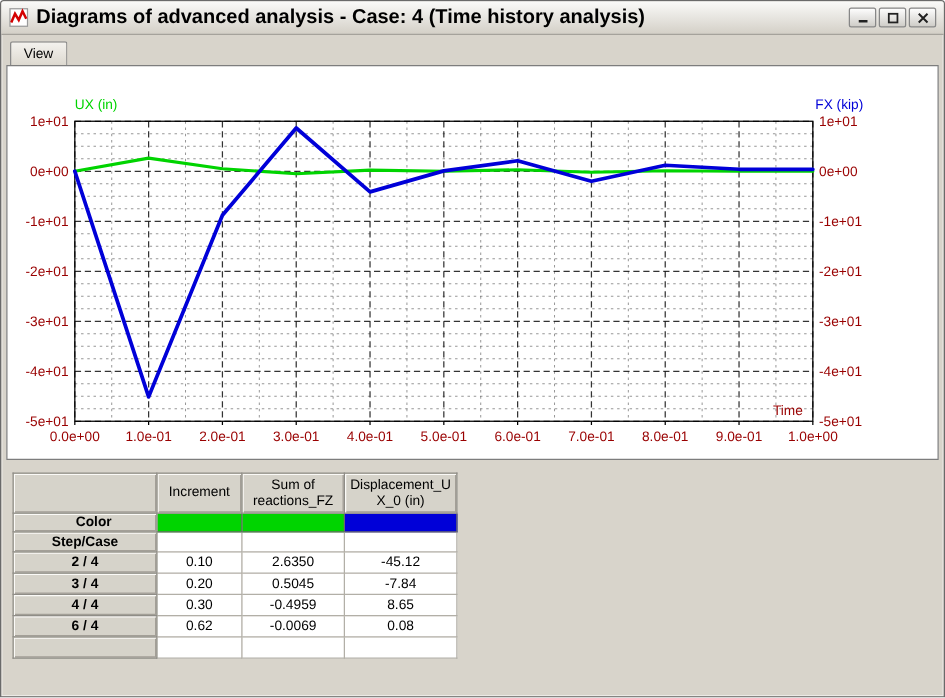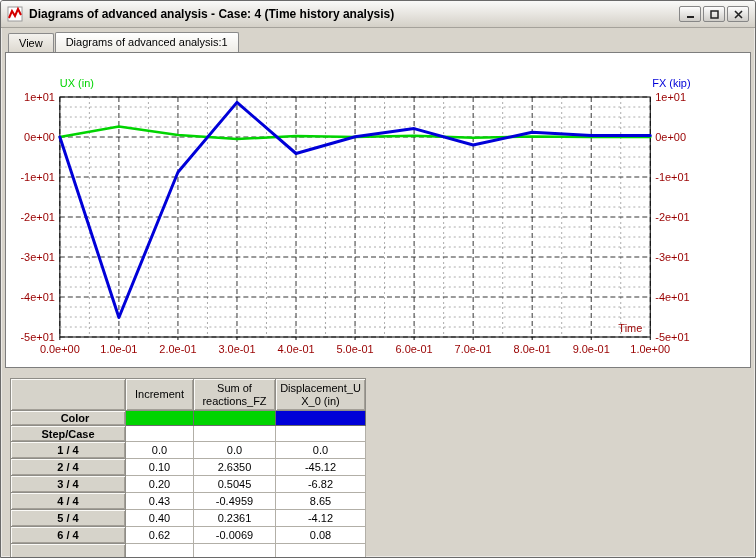--- a/index.html
+++ b/index.html
@@ -13,21 +13,21 @@
   }
 
   
   .titlebar {
     height:27px; display:flex; align-items:center; padding:0 6px;
     background:linear-gradient(#fafaf9,#d4d0c7);
     border-bottom:1px solid #a5a29b;
   }
   .win-icon { width:16px; height:16px; flex:0 0 auto; }
   .titlebar .title {
-    font-size:12px; font-weight:bold; color:#000;
+    font-size:16px; font-weight:bold; color:#000;
     margin-left:6px; flex:1; white-space:nowrap; overflow:hidden;
   }
   .winbtns { display:flex; gap:2px; }
   .winbtn {
     width:22px; height:16px; border:1px solid #878787; border-radius:2px;
     background:linear-gradient(#fdfdfd,#cfcdc8);
     display:flex; align-items:center; justify-content:center;
     cursor:pointer; padding:0;
   }
 
@@ -98,21 +98,20 @@
       <button class="winbtn" title="Close">
         <svg width="9" height="9" viewBox="0 0 9 9">
             <path d="M1 1 L8 8 M8 1 L1 8" stroke="#222" stroke-width="1.6"></path>
           </svg>
       </button>
     </span>
   </div>
 
   <div class="tabbar">
     <div class="tab">View</div>
-    <div class="tab active">Diagrams of advanced analysis:1</div>
   </div>
 
   <div class="chart-panel">
     <svg id="chart-svg" viewBox="0 0 746 314" preserveAspectRatio="none">
         <line x1="54" y1="284" x2="646" y2="284" stroke="#111" stroke-width="1" stroke-dasharray="5,3" opacity="0.85"></line>
         <line x1="54" y1="274" x2="646" y2="274" stroke="#111" stroke-width="0.7" stroke-dasharray="2,3" opacity="0.5"></line>
         <line x1="54" y1="264" x2="646" y2="264" stroke="#111" stroke-width="0.7" stroke-dasharray="2,3" opacity="0.5"></line>
         <line x1="54" y1="254" x2="646" y2="254" stroke="#111" stroke-width="0.7" stroke-dasharray="2,3" opacity="0.5"></line>
         <line x1="54" y1="244" x2="646" y2="244" stroke="#111" stroke-width="1" stroke-dasharray="5,3" opacity="0.85"></line>
         <line x1="54" y1="234" x2="646" y2="234" stroke="#111" stroke-width="0.7" stroke-dasharray="2,3" opacity="0.5"></line>
@@ -226,48 +225,36 @@
         </tr>
         <tr class="steprow">
           <td class="rowhdr">Step/Case</td>
           <td class="val"></td>
           <td class="val"></td>
           <td class="val"></td>
         </tr>
       </tbody>
       <tbody id="table-body">
           <tr>
-            <td class="rowhdr">1 / 4</td>
-            <td class="val">0.0</td>
-            <td class="val">0.0</td>
-            <td class="val">0.0</td>
-          </tr>
-          <tr>
             <td class="rowhdr">2 / 4</td>
             <td class="val">0.10</td>
             <td class="val">2.6350</td>
             <td class="val">-45.12</td>
           </tr>
           <tr>
             <td class="rowhdr">3 / 4</td>
             <td class="val">0.20</td>
             <td class="val">0.5045</td>
-            <td class="val">-6.82</td>
+            <td class="val">-7.84</td>
           </tr>
           <tr>
             <td class="rowhdr">4 / 4</td>
-            <td class="val">0.43</td>
+            <td class="val">0.30</td>
             <td class="val">-0.4959</td>
             <td class="val">8.65</td>
-          </tr>
-          <tr>
-            <td class="rowhdr">5 / 4</td>
-            <td class="val">0.40</td>
-            <td class="val">0.2361</td>
-            <td class="val">-4.12</td>
           </tr>
           <tr>
             <td class="rowhdr">6 / 4</td>
             <td class="val">0.62</td>
             <td class="val">-0.0069</td>
             <td class="val">0.08</td>
           </tr>
           <tr>
             <td class="rowhdr"></td>
             <td class="val"></td>

